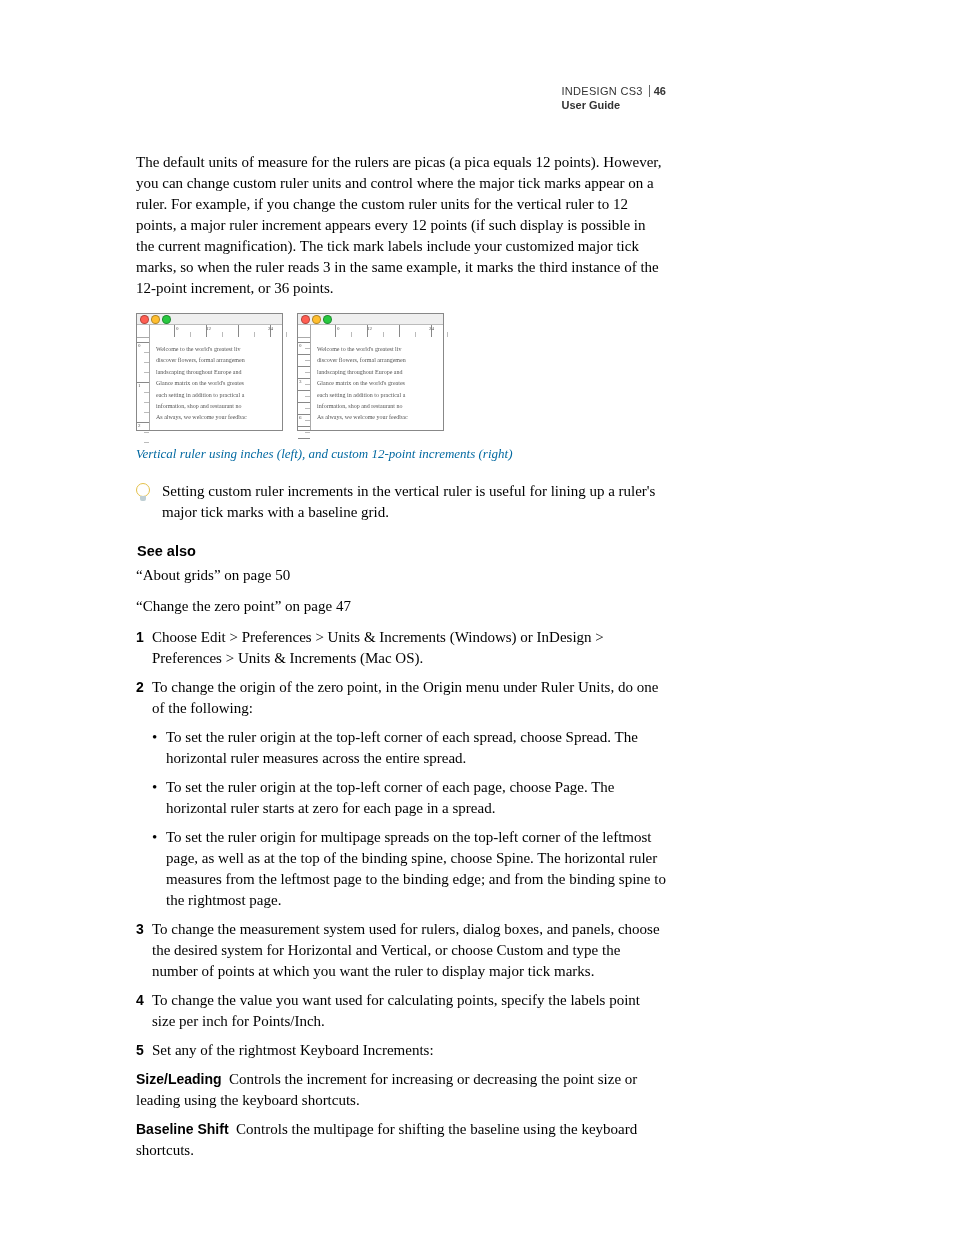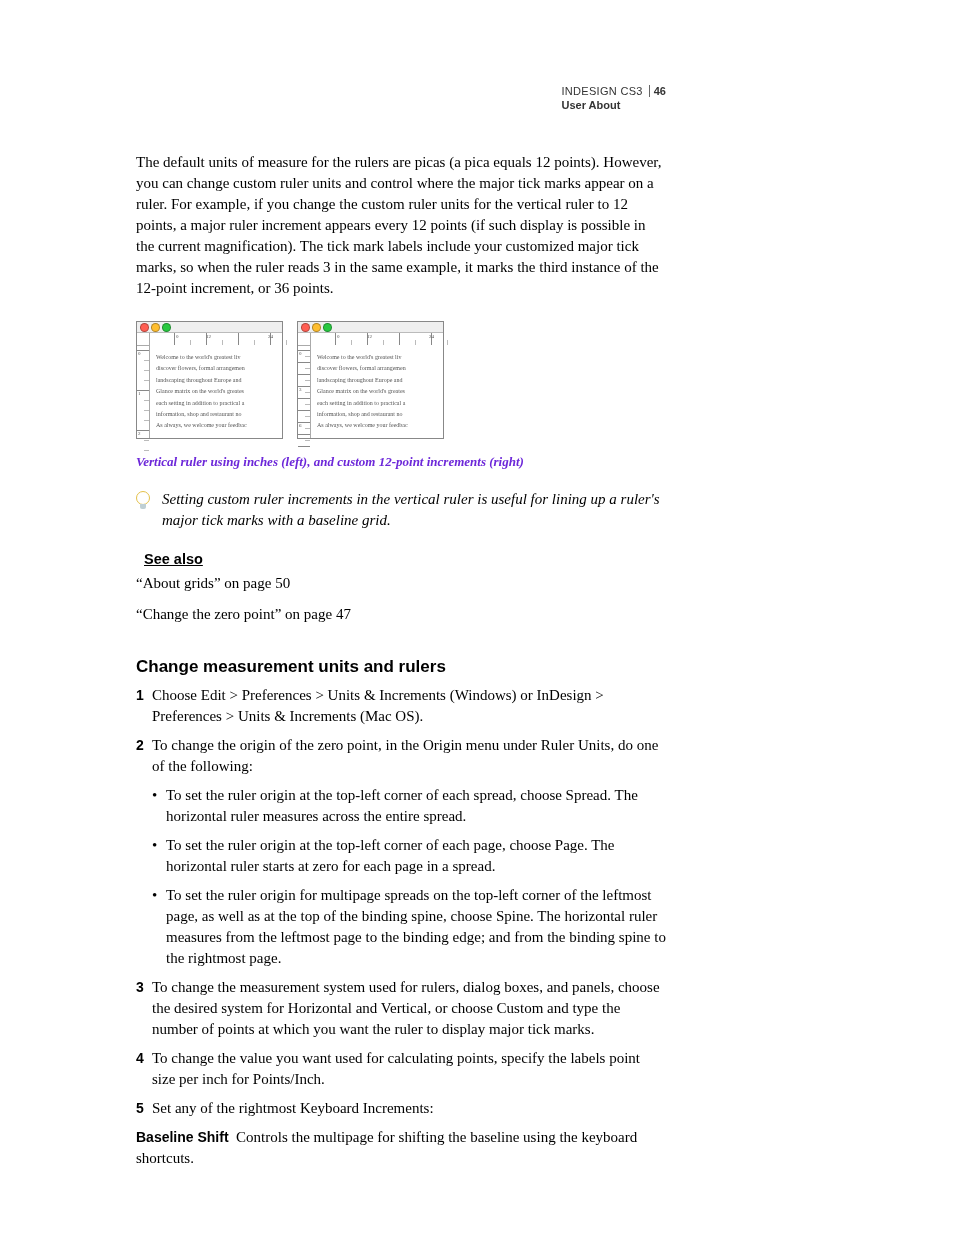--- a/index.html
+++ b/index.html
@@ -38,21 +38,21 @@
     padding-left: 4px;
     margin-left: 3px;
   }
   .running-head .rh-bottom {
     font-weight: bold;
   }
   .content {
     margin-top: 66px;
   }
   p { margin: 0 0 6px 0; }
-  .intro { margin-bottom: 22px; }
+  .intro { margin-bottom: 14px; }
 
   
   .figure-row {
     display: flex;
     gap: 14px;
     margin: 8px 0 6px 0;
   }
   .doc-window {
     width: 145px;
     border: 1px solid #888;
@@ -111,52 +111,50 @@
   .text-area div {
     font-size: 6px;
     line-height: 1.9;
     color:#555;
     white-space: nowrap;
     padding-left:4px;
   }
   .caption {
     font-style: italic;
     font-size: 13px;
-    color:#6d28d9;
+    color:#0369a1;
     margin: 14px 0 18px 0;
-    font-weight: bold;
   }
 
   
   .tip {
     display:flex;
     gap:10px;
     margin: 2px 0 18px 0;
   }
   .tip-icon {
     flex: 0 0 16px;
     padding-top:2px;
   }
   .bulb {
     width:12px;height:12px;border:1.5px solid #e4c14a;border-radius:50%;
     position:relative;
   }
   .bulb::after{
     content:"";position:absolute;left:3px;top:12px;width:6px;height:5px;
     background:#bfcfd4;border-radius:0 0 2px 2px;
   }
-  .tip-text { font-style: italic; }
+  .tip-text { }
 
   
   .h-seealso {
     font-family: "Myriad Pro", "Helvetica Neue", Arial, sans-serif;
     font-weight: bold;
     font-size: 14.5px;
-    margin: 6px 0 4px 8px;
-    text-decoration: underline;
+    margin: 6px 0 4px 1px;
   }
   .xref { margin: 2px 0 10px 0; }
   .h-section {
     font-family: "Myriad Pro", "Helvetica Neue", Arial, sans-serif;
     font-weight: bold;
     font-size: 17px;
     margin: 30px 0 6px 0;
   }
 
   
@@ -187,21 +185,21 @@
 </head>
 <body>
 
 <div class="page">
 
   <div class="running-head">
     <div>
       <span class="rh-top">INDESIGN CS3</span>
       <span class="rh-page">46</span>
     </div>
-    <div class="rh-bottom">User About</div>
+    <div class="rh-bottom">User Guide</div>
   </div>
 
   <div class="content">
 
     <p class="intro">The default units of measure for the rulers are picas (a pica equals 12 points). However, you can change custom ruler units and control where the major tick marks appear on a ruler. For example, if you change the custom ruler units for the vertical ruler to 12 points, a major ruler increment appears every 12 points (if such display is possible in the current magnification). The tick mark labels include your customized major tick marks, so when the ruler reads 3 in the same example, it marks the third instance of the 12-point increment, or 36 points.</p>
 
     <div class="figure-row">
 
       <div class="doc-window">
         <div class="titlebar">
@@ -318,21 +316,20 @@
       <div class="tip-icon">
           <div class="bulb"></div>
         </div>
       <div class="tip-text">Setting custom ruler increments in the vertical ruler is useful for lining up a ruler's major tick marks with a baseline grid.</div>
     </div>
 
     <div class="h-seealso">See also</div>
     <p class="xref">“About grids” on page 50</p>
     <p class="xref">“Change the zero point” on page 47</p>
 
-    <div class="h-section">Change measurement units and rulers</div>
 
     <div class="step">
       <div class="num">1</div>
       <div class="body">Choose Edit &gt; Preferences &gt; Units &amp; Increments (Windows) or InDesign &gt; Preferences &gt; Units &amp; Increments (Mac OS).</div>
     </div>
 
     <div class="step">
       <div class="num">2</div>
       <div class="body">To change the origin of the zero point, in the Origin menu under Ruler Units, do one of the following:</div>
     </div>
@@ -358,19 +355,23 @@
     <div class="step">
       <div class="num">4</div>
       <div class="body">To change the value you want used for calculating points, specify the labels point size per inch for Points/Inch.</div>
     </div>
 
     <div class="step">
       <div class="num">5</div>
       <div class="body">Set any of the rightmost Keyboard Increments:</div>
     </div>
 
+    <p class="defn">
+      <span class="term">Size/Leading</span>
+      &nbsp;<span>Controls the increment for increasing or decreasing the point size or leading using the keyboard shortcuts.</span>
+    </p>
     <p class="defn">
       <span class="term">Baseline Shift</span>
       &nbsp;<span>Controls the multipage for shifting the baseline using the keyboard shortcuts.</span>
     </p>
 
   </div>
 </div>
 
 </body></html>

